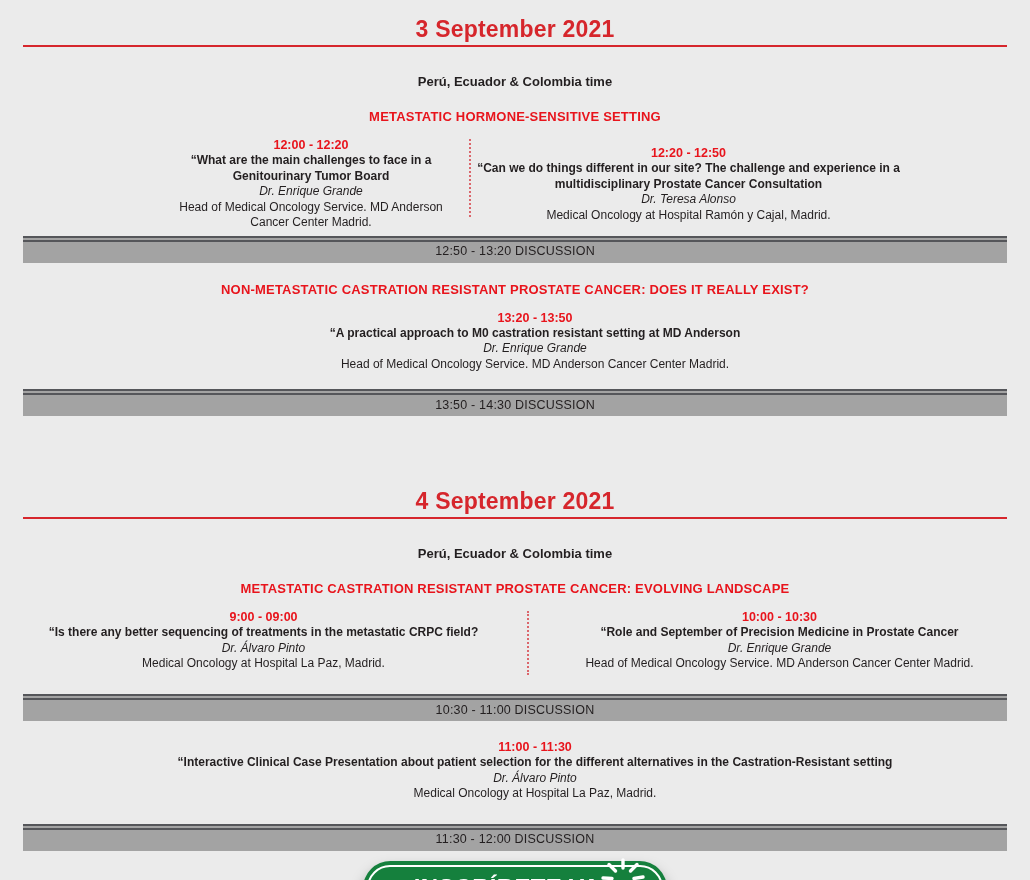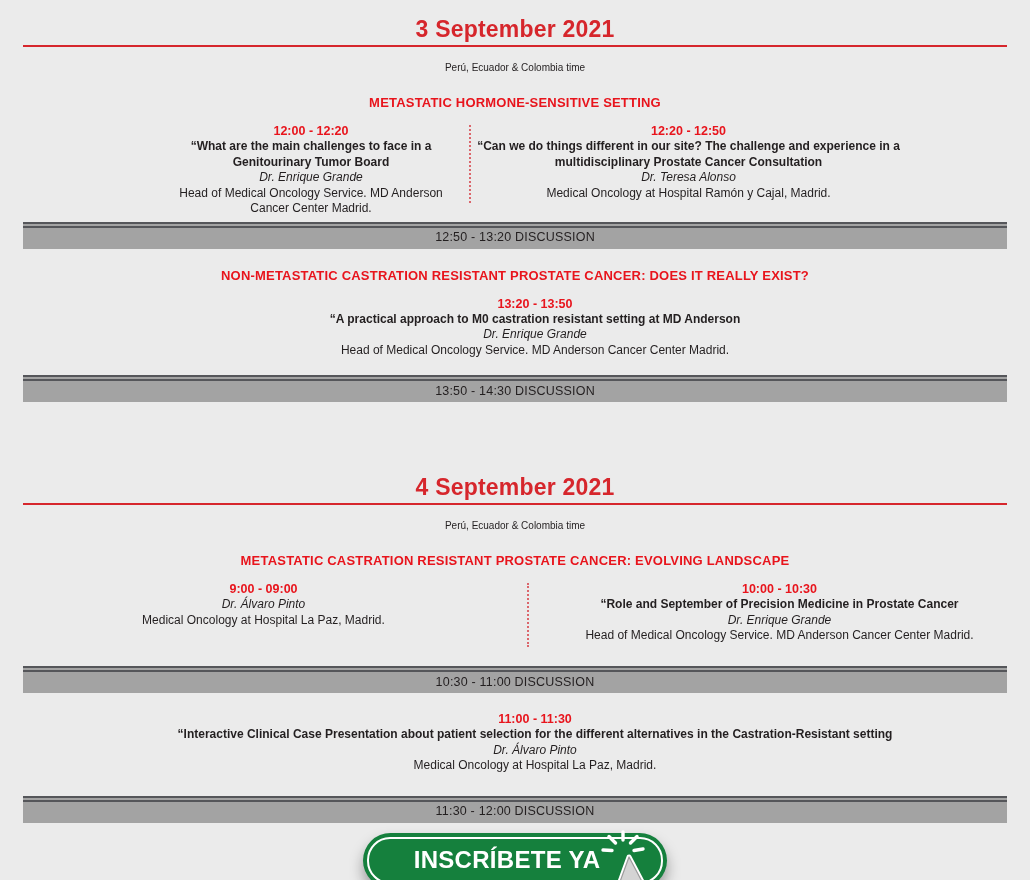--- a/index.html
+++ b/index.html
@@ -12,38 +12,38 @@
   }
   .sheet { width:1030px; }
 
   .date {
     padding-top:18px; text-align:center;
     font-size:23px; line-height:22px; font-weight:700;
     color:#d6262c; letter-spacing:0.2px;
   }
   .day2 .date { padding-top:74px; }
   .rule { border:0; border-top:2px solid #d6262c; margin:5px 23px 0 23px; }
-  .tz { margin-top:13px; text-align:center; font-weight:400; font-size:10px; line-height:16px; }
+  .tz { margin-top:27px; text-align:center; font-weight:700; font-size:13px; line-height:16px; }
   .heading {
     margin-top:19px; text-align:center; font-weight:700;
     font-size:13px; line-height:15px; color:#e8141c; letter-spacing:0.2px;
   }
 
   .cols { display:flex; margin-top:13px; align-items:flex-start; }
   .col { box-sizing:border-box; }
   .day1 .col-left { width:469px; }
   .day2 .col-left { width:527px; }
   .col-right { flex:1; }
   .vdiv { width:0; border-left:2px dotted #db666c; margin-top:2px; }
   .day1 .vdiv { height:78px; }
   .day2 .vdiv { height:64px; }
 
   .inner { text-align:center; }
   .day1 .col-left  .inner { max-width:300px; margin-left:auto; margin-right:8px; }
-  .day1 .col-right .inner { max-width:435px; margin-right:auto; margin-left:0; }
+  .day1 .col-right .inner { max-width:435px; margin-right:auto; margin-left:0;margin-top:8px; }
   .day2 .col-left  .inner { max-width:524px; margin:0 auto; }
   .day2 .col-right .inner { max-width:470px; margin:0 auto; }
 
   .time { color:#e8141c; font-weight:700; font-size:12.5px; line-height:16px; }
   .s-title { font-weight:700; }
   .s-speaker { font-style:italic; }
 
   .single { margin-top:13px; text-align:center;padding-left:40px; }
   .single .inner { max-width:950px; margin:0 auto; }
   .day2 .single { margin-top:18px; }
@@ -130,20 +130,21 @@
     <div class="date">4 September 2021</div>
     <hr class="rule">
     <div class="tz">Perú, Ecuador &amp; Colombia time</div>
 
     <div class="heading">METASTATIC CASTRATION RESISTANT PROSTATE CANCER: EVOLVING LANDSCAPE</div>
 
     <div class="cols">
       <div class="col col-left">
         <div class="inner">
           <div class="time">9:00 - 09:00</div>
+          <div class="s-title">“Is there any better sequencing of treatments in the metastatic CRPC field?</div>
           <div class="s-speaker">Dr. Álvaro Pinto</div>
           <div class="s-affil">Medical Oncology at Hospital La Paz, Madrid.</div>
         </div>
       </div>
       <div class="vdiv"></div>
       <div class="col col-right">
         <div class="inner">
           <div class="time">10:00 - 10:30</div>
           <div class="s-title">“Role and September of Precision Medicine in Prostate Cancer</div>
           <div class="s-speaker">Dr. Enrique Grande</div>

